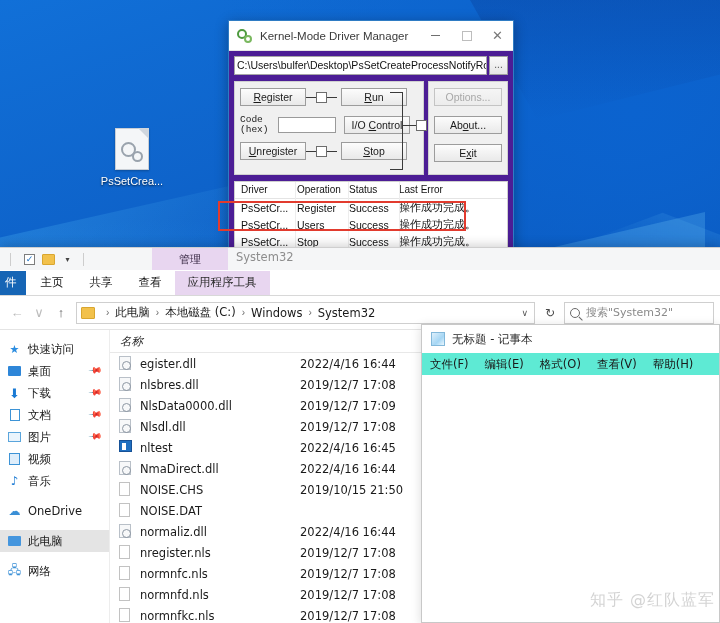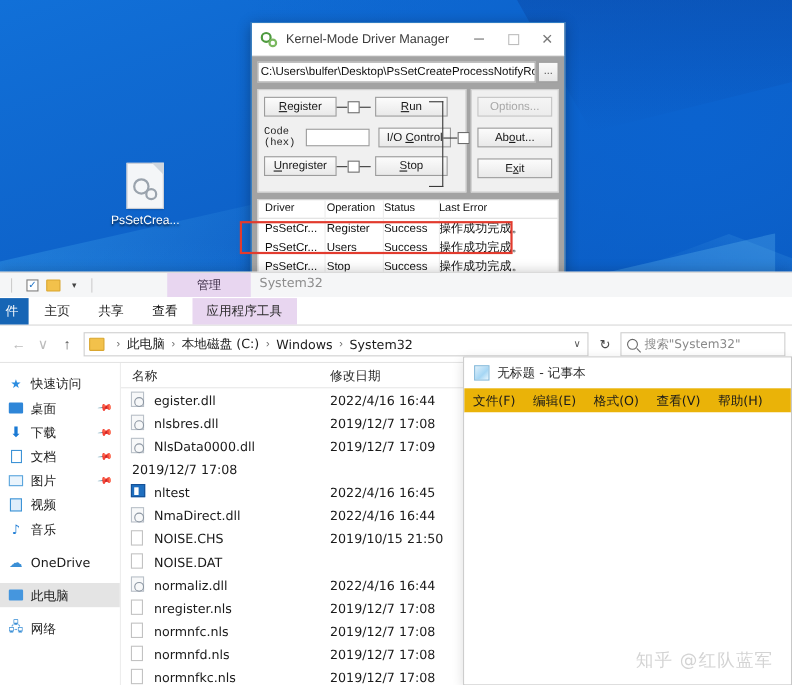--- a/index.html
+++ b/index.html
@@ -37,21 +37,21 @@
     border-top: 1px solid rgba(160,235,255,.55);
   }
   #wsD {
     left: 470px; top: 0px; width: 260px; height: 120px;
     background: linear-gradient(180deg, rgba(8,60,150,.35), rgba(8,60,150,0));
     clip-path: polygon(0% 0%, 100% 0%, 100% 60%, 26% 100%);
   }
 
   
   #desk-icon {
-    position: absolute; left: 92px; top: 148px; width: 80px;
+    position: absolute; left: 92px; top: 128px; width: 80px;
     text-align: center; cursor: default;
   }
   #desk-icon .glyph {
     width: 34px; height: 42px; margin: 0 auto 5px auto;
     background: #f4f6f8;
     border: 1px solid #c8ced6;
     position: relative;
     box-shadow: 0 1px 2px rgba(0,0,0,.25);
   }
   #desk-icon .glyph::after {
@@ -70,21 +70,21 @@
     line-height: 13px; white-space: nowrap;
   }
 
   
   .win { position: absolute; background: #fff; }
 
   
   #kmdm {
     left: 228px; top: 20px; width: 286px; height: 233px;
     border: 1px solid #2f7cc4;
-    background: #a3a3a3;
+    background: #4c1d95;
     box-shadow: 0 3px 12px rgba(0,0,0,.32);
     overflow: hidden;
   }
   #kmdm-title {
     height: 30px; background: #fff;
     display: flex; align-items: center;
     border-bottom: 1px solid #e6e6e6;
   }
   #kmdm-appicon {
     width: 16px; height: 16px; margin-left: 8px; margin-right: 7px;
@@ -341,21 +341,21 @@
 
   #list-pane { flex: 1; position: relative; overflow: hidden; background: #fff; }
   #list-head {
     height: 23px; display: flex; align-items: center;
     border-bottom: 1px solid #e8e8e8; position: relative;
   }
   .lh {
     font-size: 11.5px; color: #2b2b2b; font-family: "DejaVu Sans", sans-serif;
     padding-left: 10px; position: relative;
   }
-  .lh.name { width: 180px; }
+  .lh.name { width: 180px; font-style: italic; }
   .lh.date { width: 130px; }
   #sortmark {
     position: absolute; left: 100px; top: -5px; font-size: 10px; color: #7d7d7d;
   }
   .frow {
     height: 21px; display: flex; align-items: center;
     font-size: 11.5px; color: #1a1a1a; font-family: "DejaVu Sans", sans-serif;
   }
   .fname { width: 180px; display: flex; align-items: center; padding-left: 9px; }
   .fdate { width: 130px; padding-left: 10px; color: #1a1a1a; }
@@ -401,32 +401,32 @@
   #np-icon {
     width: 14px; height: 14px; margin: 0 7px 0 9px; flex: none;
     background: linear-gradient(135deg,#dff0fb 0%, #a5d6f4 60%, #eaf7fe 100%);
     border: 1px solid #82b8da;
   }
   #np-title .caption {
     font-size: 11.5px; color: #2b2b2b; font-family: "DejaVu Sans", sans-serif;
   }
   #np-menu {
     height: 22px; display: flex; align-items: center; padding-left: 8px;
-    background: #eab308;
+    background: #5eead4;
     text-align: center;
   }
   .np-m {
     font-size: 11.5px; color: #1a1a1a; margin-right: 16px;
     font-family: "DejaVu Sans", sans-serif; white-space: nowrap;
   }
   #np-body { background: #fff; height: 100%; }
 
   
   #watermark {
-    position: absolute; right: 17px; bottom: 12px;
+    position: absolute; right: 5px; bottom: 12px;
     font-size: 16px; color: rgba(110,110,110,.30);
     font-family: "DejaVu Sans", sans-serif; letter-spacing: 1px;
     pointer-events: none; z-index: 60; white-space: nowrap;
   }
 </style>
 </head>
 <body>
 
 <div id="desktop">
   <div class="wall-shape" id="wsD"></div>
@@ -661,21 +661,20 @@
             <span class="ic-net">🖧</span>
           </div>
         <span>网络</span>
       </div>
     </div>
 
     <div id="list-pane">
       <div id="list-head">
         <div id="sortmark">^</div>
         <div class="lh name">名称</div>
-        <div class="lh date">修改日期</div>
       </div>
 
       <div class="frow">
           <div class="fname">
             <div class="ficon">
               <div class="ic-dll"></div>
             </div>
             <span>egister.dll</span>
           </div>
           <div class="fdate">2022/4/16 16:44</div>
@@ -692,20 +691,26 @@
       <div class="frow">
           <div class="fname">
             <div class="ficon">
               <div class="ic-dll"></div>
             </div>
             <span>NlsData0000.dll</span>
           </div>
           <div class="fdate">2019/12/7 17:09</div>
         </div>
       <div class="frow">
+          <div class="fname">
+            <div class="ficon">
+              <div class="ic-dll"></div>
+            </div>
+            <span>Nlsdl.dll</span>
+          </div>
           <div class="fdate">2019/12/7 17:08</div>
         </div>
       <div class="frow">
           <div class="fname">
             <div class="ficon">
               <div class="ic-exe"></div>
             </div>
             <span>nltest</span>
           </div>
           <div class="fdate">2022/4/16 16:45</div>

